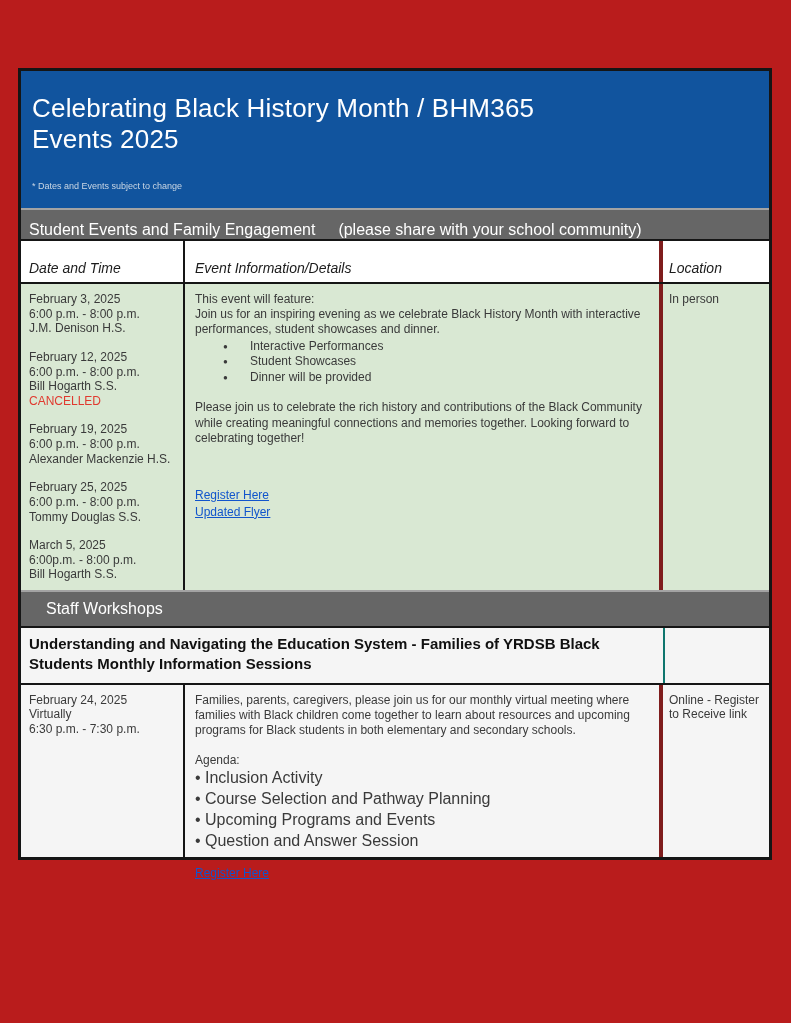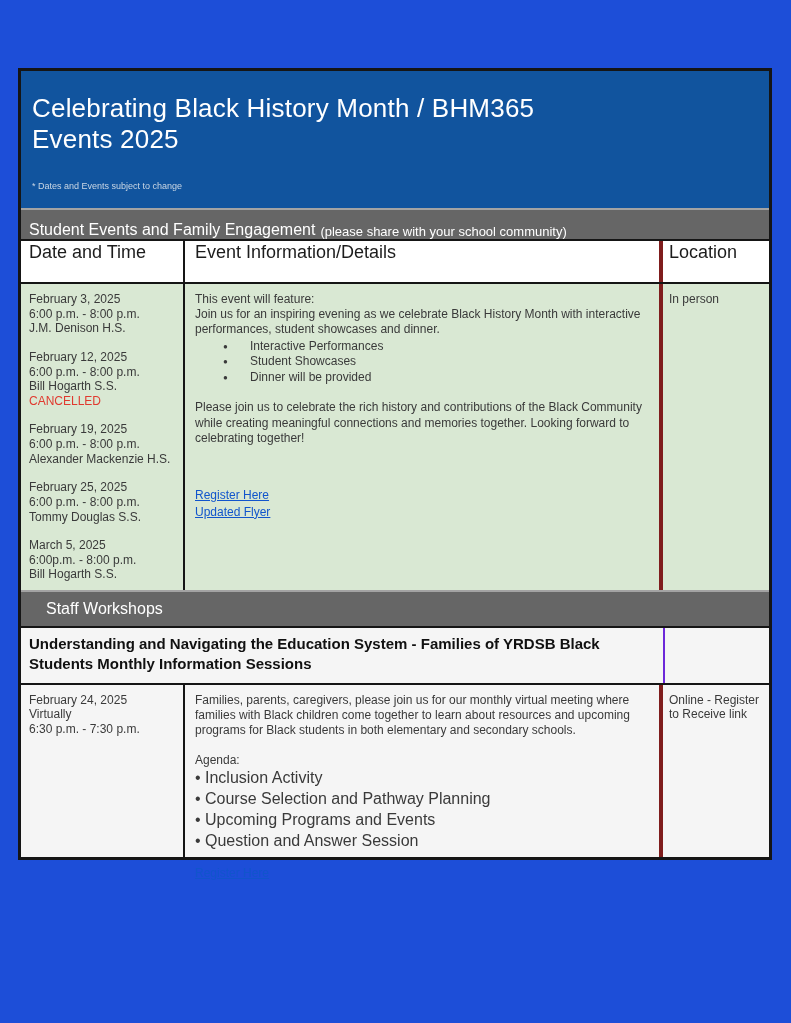--- a/index.html
+++ b/index.html
@@ -1,40 +1,40 @@
 <!DOCTYPE html>
 <html><head>
 <meta charset="utf-8">
 <style>
   * { margin:0; padding:0; box-sizing:border-box; }
   html,body { background:#ffffff; }
   body { font-family:"Liberation Sans", sans-serif; }
-  .sheet { position:relative; width:791px; height:1023px; background:#1d4ed8; overflow:hidden; }
+  .sheet { position:relative; width:791px; height:1023px; background:#b91c1c; overflow:hidden; }
   .doc { position:absolute; left:18px; top:68px; width:754px; border:3px solid #151515; background:#fff; }
 
   
   .hero { background:#11549E; height:137px; position:relative; padding:22px 14px 0 11px; }
   .hero-title { color:#ffffff; font-size:26px; line-height:1.2; font-weight:400; letter-spacing:0.2px; }
   .hero-note { position:absolute; left:11px; bottom:17px; color:#c9d6e4; font-size:9px; }
 
   
   .bar { background:#666666; border-top:2px solid #a3a3a3; display:flex; align-items:flex-end; height:31px; padding-left:8px; color:#fff; }
   .bar-title { font-size:16px; font-weight:400; }
-  .bar-sub { font-size:13px; margin-left:5px; }
+  .bar-sub { font-size:16px; margin-left:23px; }
   .bar-split { padding:17px; }
   .bar-split .bar-left { width:644px; height:100%; display:flex; align-items:center; padding-left:8px; border-right:2px solid #151515; }
   .bar-split .bar-right { flex:1; height:100%; }
 
   
   .row { display:flex; border-top:2px solid #151515; background:#fff; }
   .c1 { width:164px; border-right:2px solid #151515; padding:8px; }
   .c2 { width:478px; border-right:4px solid #7f1d1d; padding:8px 10px; }
   .c3 { flex:1; padding:8px 6px; }
   .head-row { height:43px; }
-  .head-row div { font-size:18px; color:#1c1c1c; padding-top:1px; }
+  .head-row div { font-size:14px; color:#1c1c1c; padding-top:19px;font-style:italic; }
 
   .green { background:#D9E8D3; }
   .lightrow { background:#f5f5f5; }
 
   .cell-text { font-size:12px; color:#3a3a3a; line-height:1.22; }
 
   
   .sched-block { margin-bottom:14px; font-size:12px; color:#3a3a3a; line-height:1.22; }
   .sched-block:last-child { margin-bottom:0; }
   .cancelled { color:#E03A2F; }
@@ -49,21 +49,21 @@
   ul.agenda li { font-size:16px; color:#3a3a3a; line-height:1.3; padding-left:10px; position:relative; }
   ul.agenda li::before { content:"•"; position:absolute; left:0; top:0; }
 
   .links { margin-top:42px; }
   a.doclink { display:block; font-size:12px; color:#1155CC; text-decoration:underline; line-height:1.2; cursor:pointer; }
   a.doclink + a.doclink { margin-top:2px; }
   a.single-link { display:inline-block; margin-top:14px; }
 
   
   .title-row { min-height:50px; }
-  .title-row .t-left { width:644px; border-right:2px solid #6d28d9; padding:6px 20px 8px 8px; }
+  .title-row .t-left { width:644px; border-right:2px solid #0f766e; padding:6px 20px 8px 8px; }
   .title-row .t-right { flex:1; }
   .sub-title { font-size:15px; font-weight:bold; color:#111; line-height:1.35; }
 
   .last-row { height:174px; }
 </style>
 </head>
 <body>
 
 <div class="sheet">
   <div class="doc">

